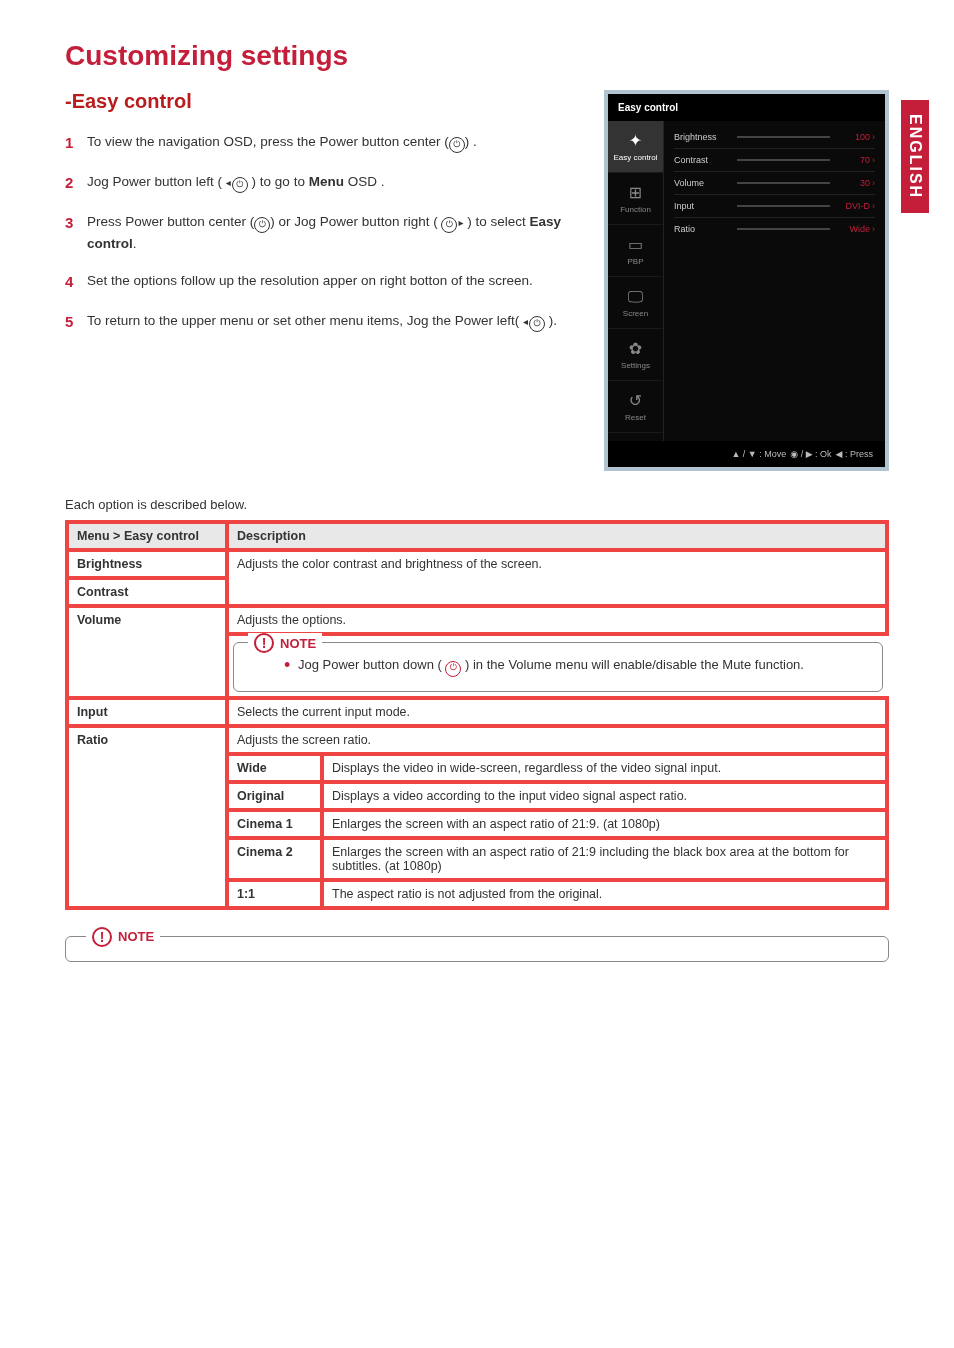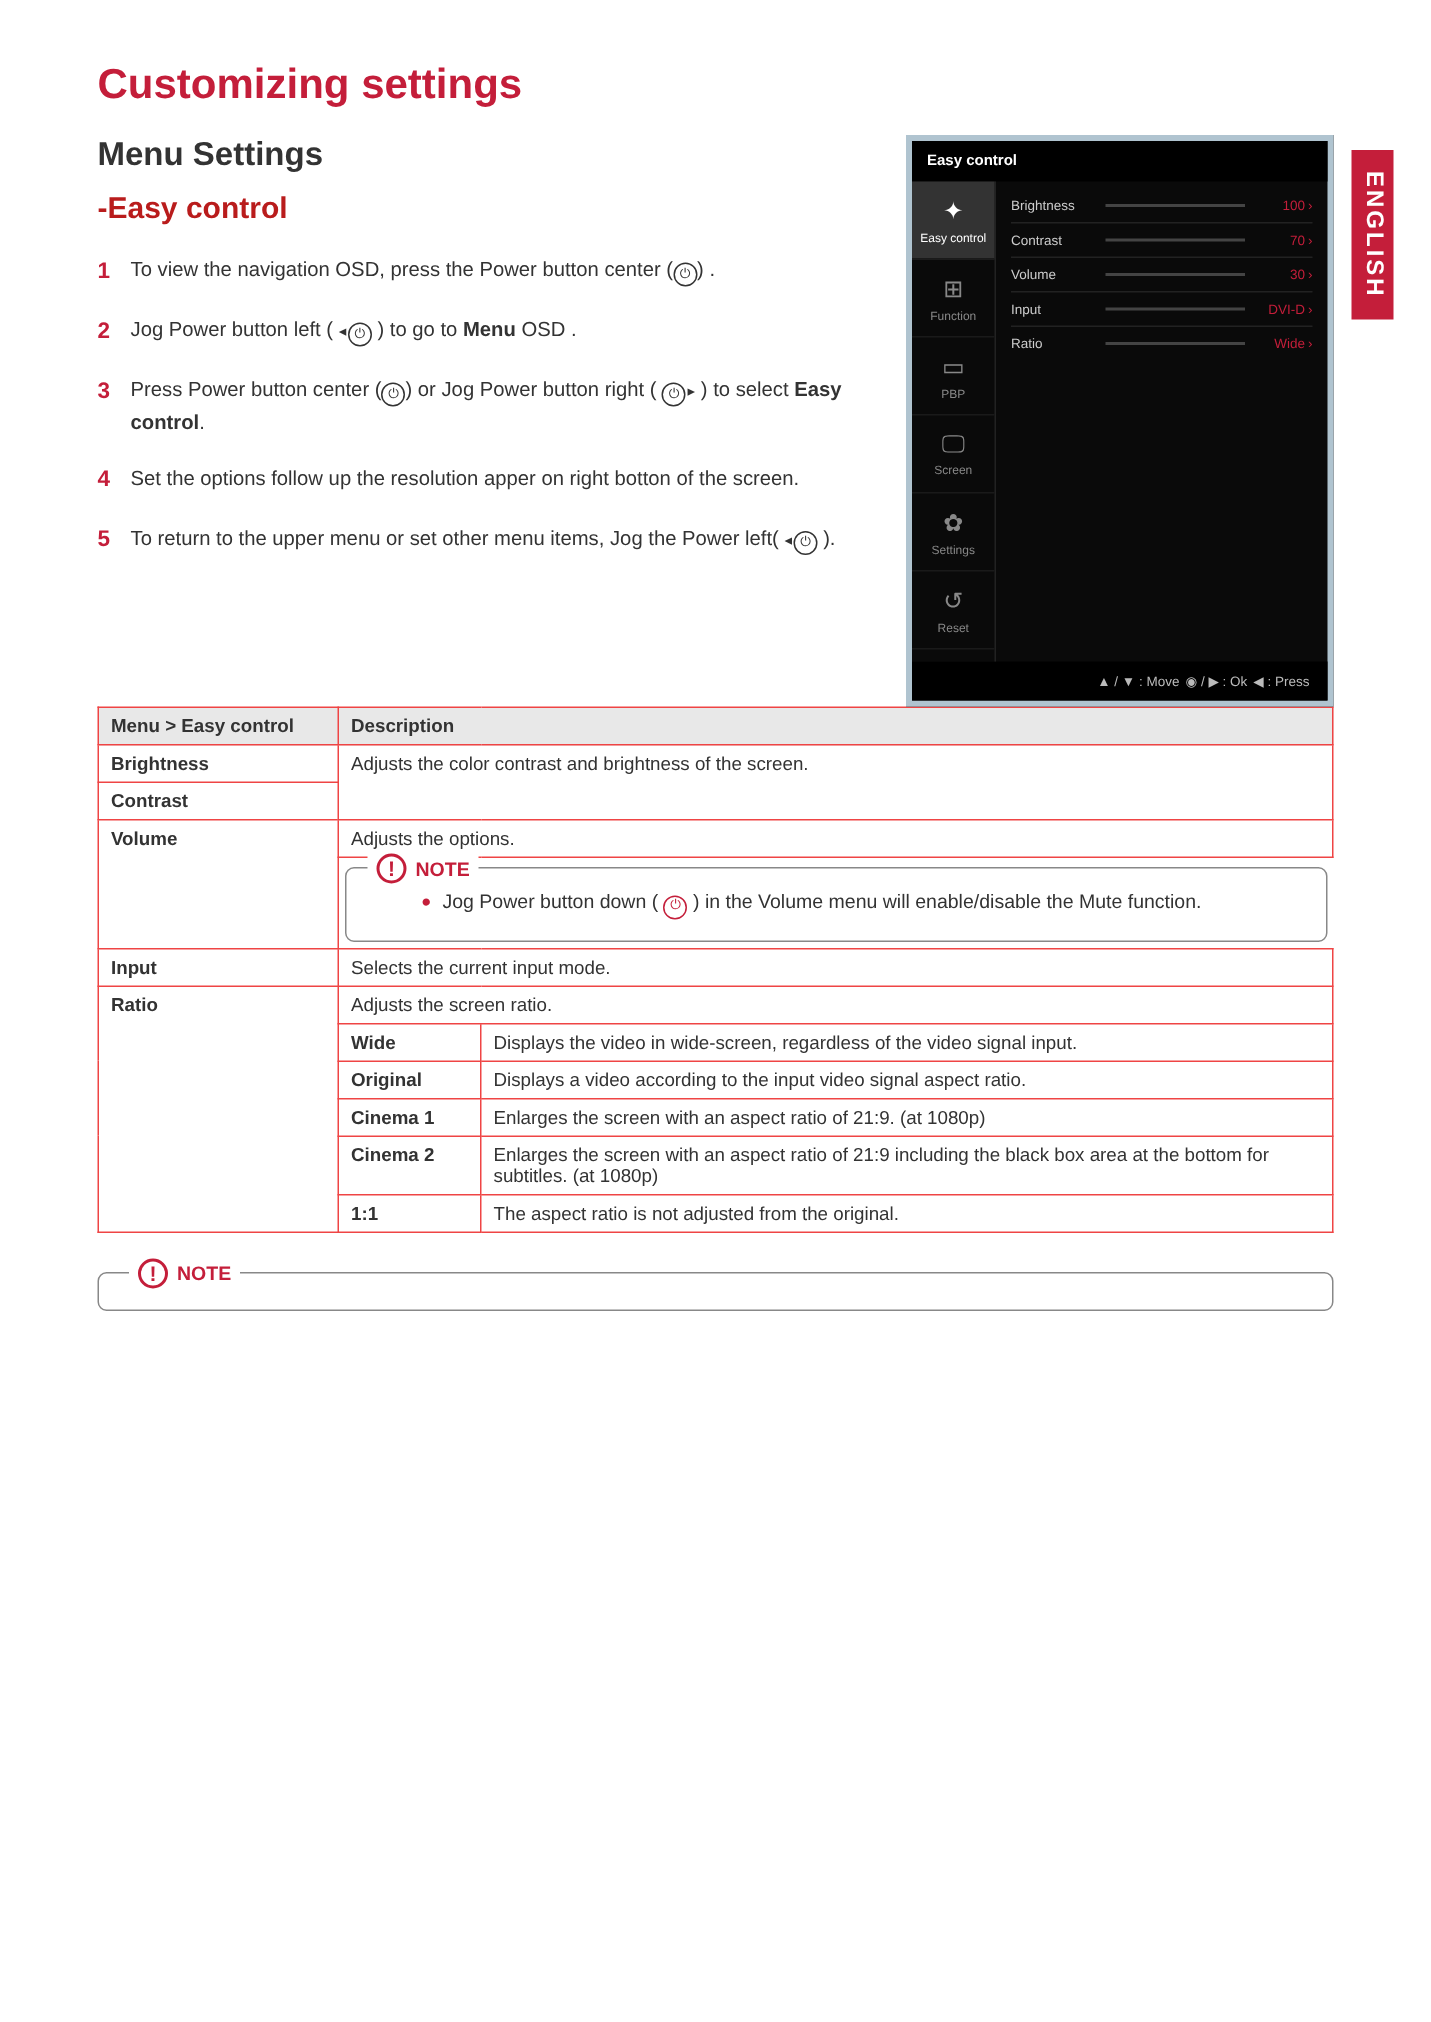--- a/index.html
+++ b/index.html
@@ -34,21 +34,21 @@
     .osd-row .label { width: 55px; color: #ccc; }
     .osd-row .bar { flex: 1; height: 2px; background: #444; position: relative; margin: 0 8px; }
     .osd-row .bar .fill { height: 100%; background: #c41e3a; }
     .osd-row .bar .nofill { height: 100%; background: #444; }
     .osd-row .val { color: #c41e3a; font-size: 9px; min-width: 32px; text-align: right; }
     .osd-row .chev { color: #c41e3a; margin-left: 2px; }
     .osd-main hr { border: none; border-top: 1px solid #222; margin: 1px 10px; }
     .osd-footer { display: flex; justify-content: flex-end; gap: 4px; color: #bbb; padding: 8px 12px; font-size: 9px; background: #000; }
     .desc-intro { font-size: 13px; margin: 26px 0 8px; }
     table.desc-table { width: 100%; border-collapse: collapse; font-size: 12.5px; }
-    table.desc-table th, table.desc-table td { border: 1px solid #ef4444; padding: 5px 8px; text-align: left; vertical-align: top; }
+    table.desc-table th, table.desc-table td { border: 4px solid #ef4444; padding: 5px 8px; text-align: left; vertical-align: top; }
     table.desc-table th { background: #e8e8e8; font-weight: bold; }
     table.desc-table .col1 { width: 160px; font-weight: bold; }
     table.desc-table .col2 { width: 95px; font-weight: bold; }
     .note-box { border: 1px solid #888; border-radius: 6px; padding: 12px 16px 12px 50px; position: relative; margin-top: 6px; }
     .note-box.inline { margin: 6px 4px 4px; }
     .note-box .note-label { position: absolute; top: -10px; left: 14px; background: #fff; padding: 0 6px; color: #c41e3a; font-weight: bold; font-size: 13px; display: flex; align-items: center; gap: 6px; }
     .note-box .note-label .excl { width: 20px; height: 20px; border: 2px solid #c41e3a; border-radius: 50%; display: inline-flex; align-items: center; justify-content: center; font-size: 14px; }
     .note-box.outer { margin-top: 26px; padding-left: 28px; }
     .note-box.outer .note-label { left: 20px; }
     .note-box ul { list-style: none; }
@@ -61,21 +61,20 @@
 <body>
 
 <div class="page">
 
   <div class="lang-tab">ENGLISH</div>
 
   <h1 class="main-title">Customizing settings</h1>
 
   <div class="content-row">
     <div class="instructions">
-      <h2 class="sub-title">Menu Settings</h2>
       <h3 class="sub-sub">-Easy control</h3>
 
       <ol class="steps">
         <li>
           <span class="num">1</span>
           <span class="txt">
             <span>To view the navigation OSD, press the Power button center (</span><span class="pwr-icon"></span><span>) .</span>
           </span>
         </li>
         <li>
@@ -170,20 +169,21 @@
         </div>
       </div>
       <div class="osd-footer">
         <span>▲ / ▼ : Move</span>
         <span>◉ / ▶ : Ok</span>
         <span>◀ : Press</span>
       </div>
     </div>
   </div>
 
+  <p class="desc-intro">Each option is described below.</p>
 
   <table class="desc-table">
     <tbody>
         <tr>
       <th class="col1">Menu &gt; Easy control</th>
       <th colspan="2">Description</th>
     </tr>
     <tr>
       <td class="col1">Brightness</td>
       <td colspan="2" rowspan="2">Adjusts the color contrast and brightness of the screen.</td>

